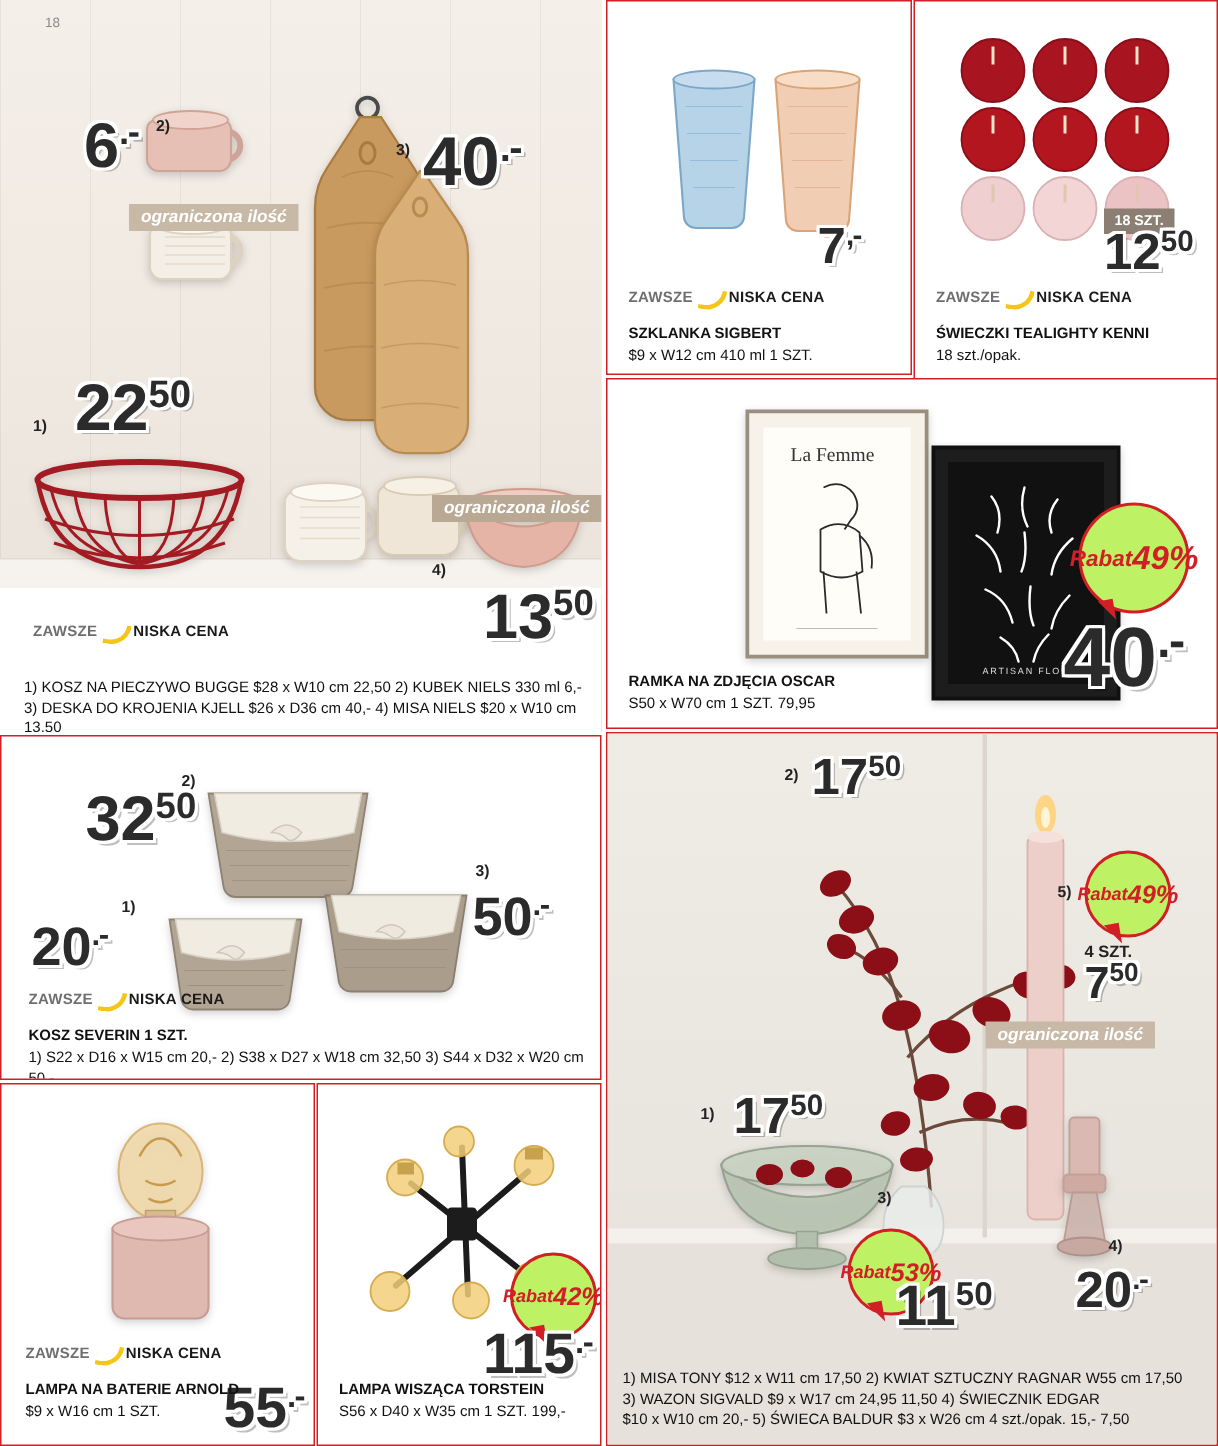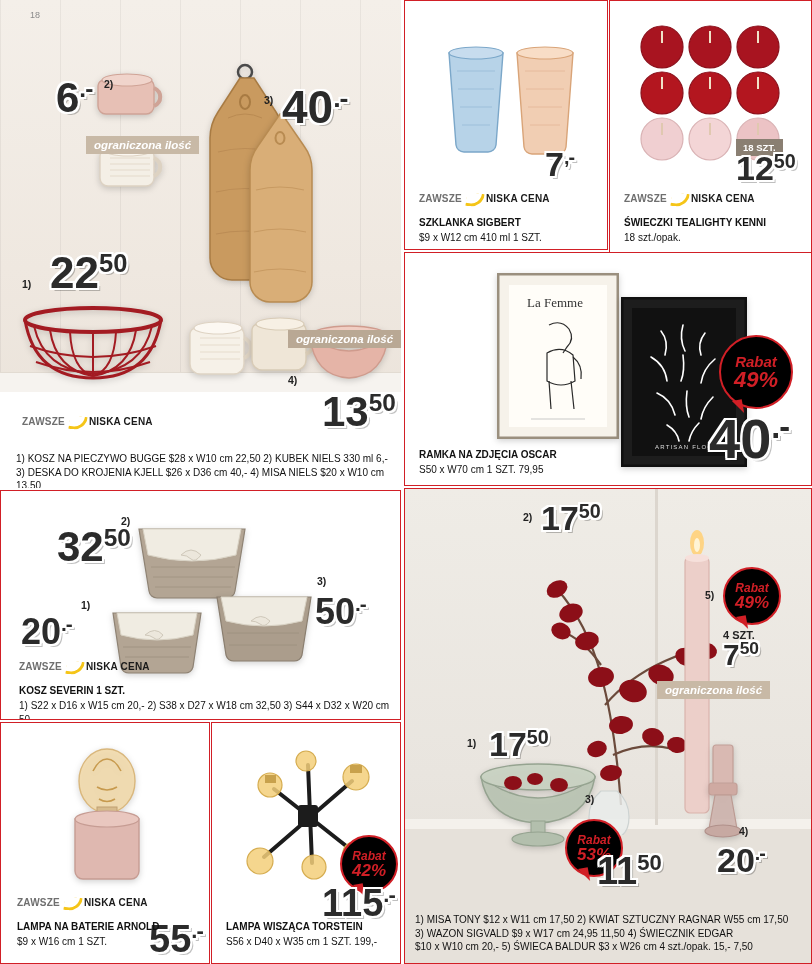--- a/index.html
+++ b/index.html
@@ -53,22 +53,22 @@
   
   .limited {
     background:#c8b9a6; color:#fff; font-style:italic; font-weight:700;
     font-size:11.5px; padding:3px 8px; display:inline-block; white-space:nowrap;
   }
   .limited.dark { background:#b9a894; }
 
   
   .rabat {
     width:58px;height:58px;border-radius:50%;
-    border:2px solid #d11f26; color:#d11f26; background:#000000;
-    display:flex;flex-direction:column;align-items:center;justify-content:center;
+    border:2px solid #d11f26; color:#d11f26; background:#bef264;
+    display:flex;align-items:center;justify-content:center;
     font-style:italic;font-weight:700;line-height:1;
     position:relative;
   }
   .rabat .r1{font-size:12px;}
   .rabat .r2{font-size:17px;}
   .rabat.big{width:74px;height:74px;}
   .rabat.big .r1{font-size:15px;}
   .rabat.big .r2{font-size:22px;}
   .rabat .tail{
     position:absolute; bottom:-7px; left:12px; width:0;height:0;

